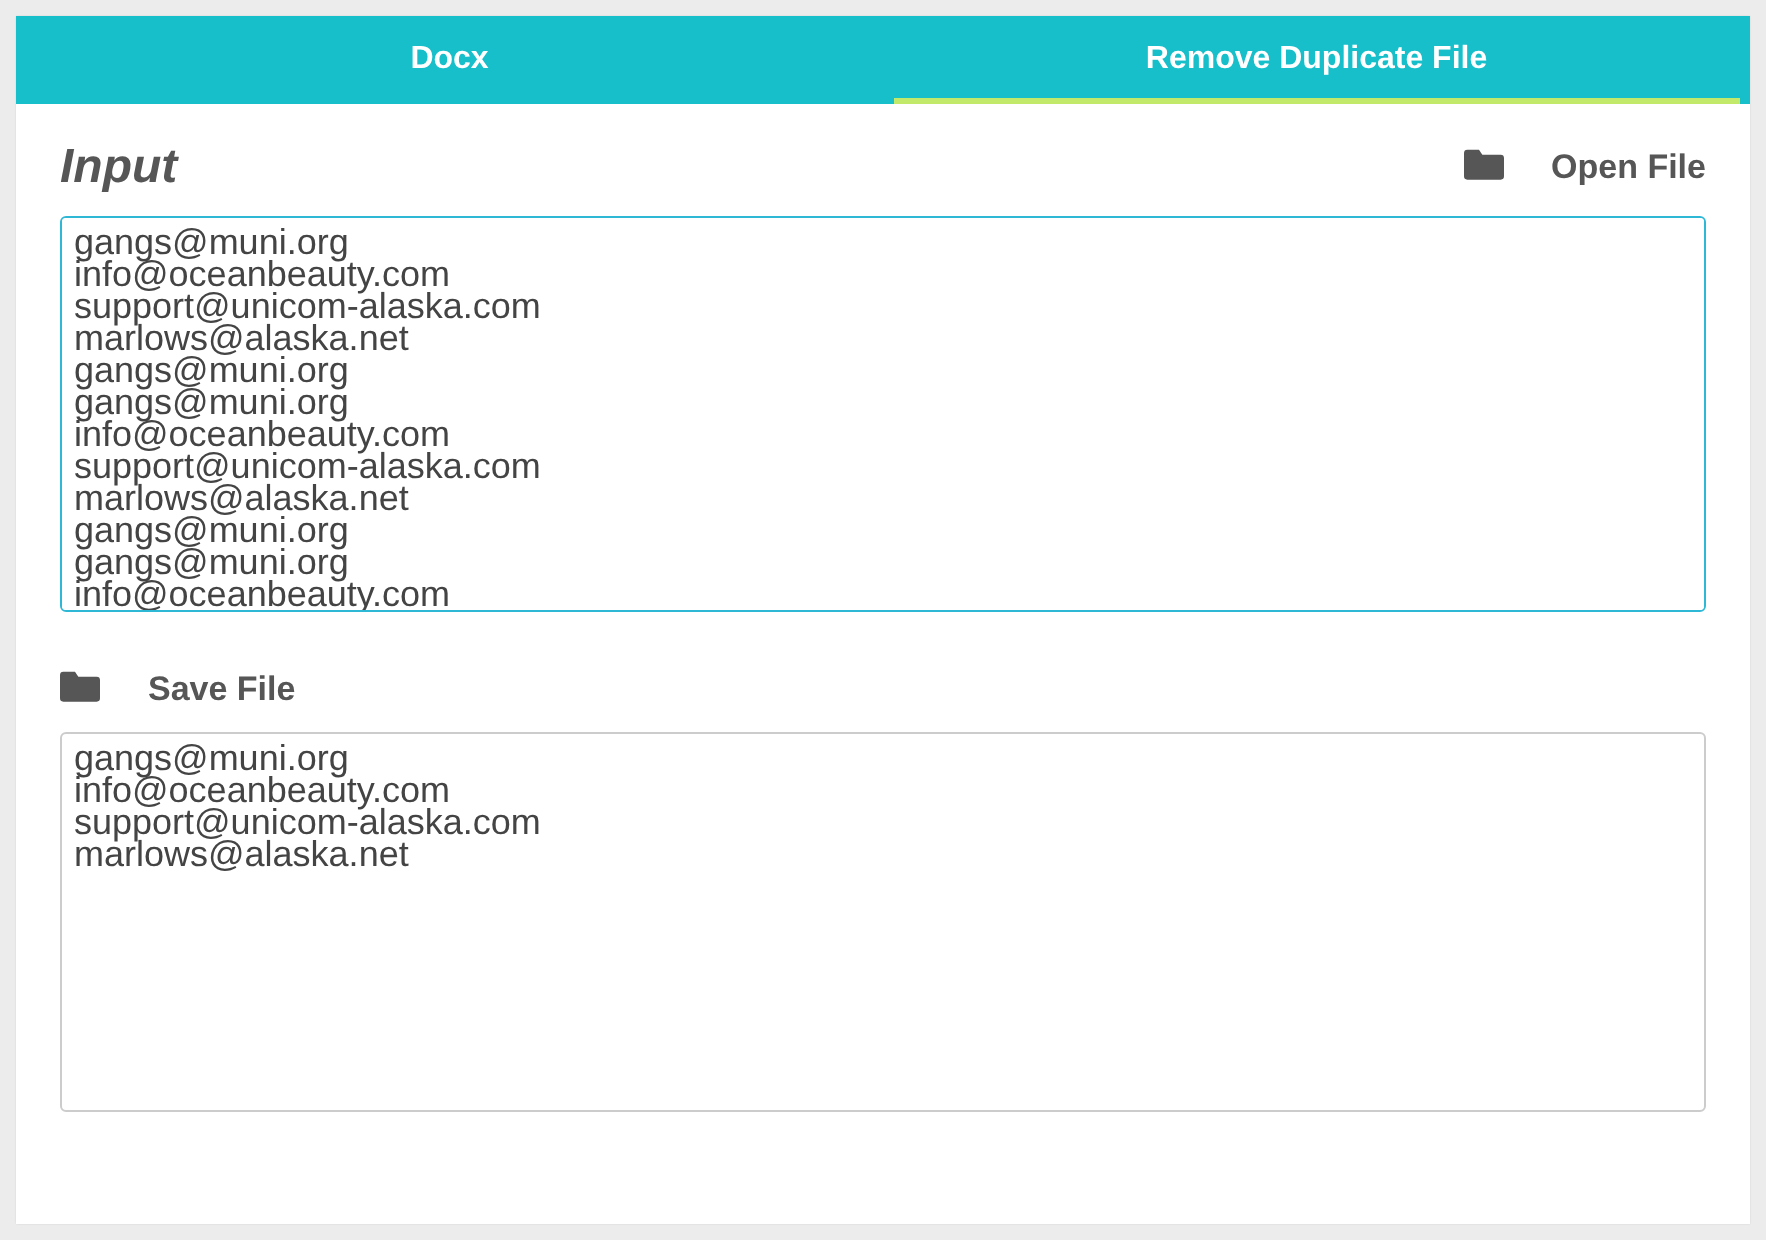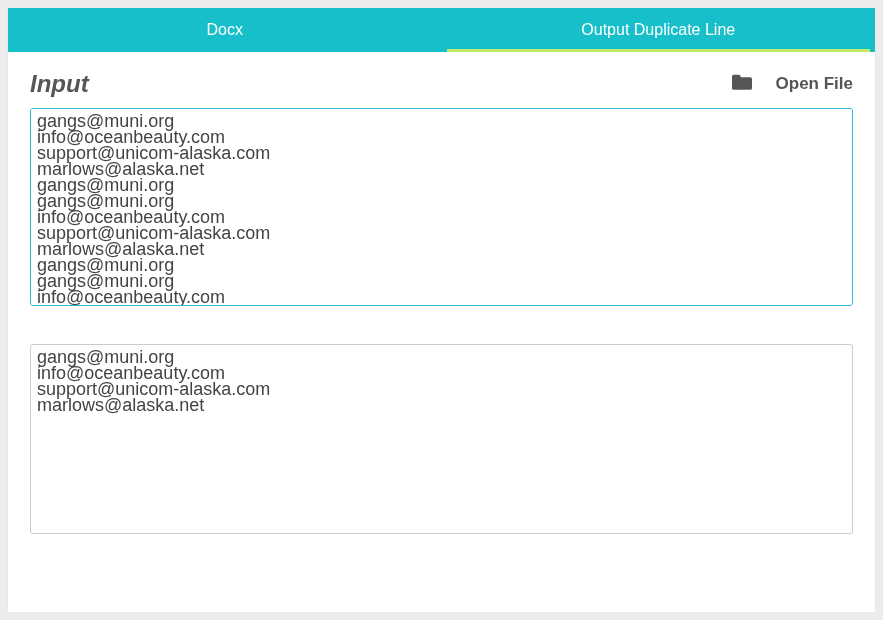--- a/index.html
+++ b/index.html
@@ -23,21 +23,21 @@
     height: 44px;
     background: #16bfca;
   }
   .tab {
     flex: 1;
     display: flex;
     align-items: center;
     justify-content: center;
     color: #fff;
     font-size: 16px;
-    font-weight: 400;
+    font-weight: 700;
     cursor: pointer;
     position: relative;
   }
   .tab.active::after {
     content: "";
     position: absolute;
     left: 5px;
     right: 5px;
     bottom: 0;
     height: 3px;
@@ -104,21 +104,21 @@
 </head>
 <body>
 
 <div class="card">
 
   <div class="tabs">
     <div class="tab">
       <span>Docx</span>
     </div>
     <div class="tab active">
-      <span>Output Duplicate Line</span>
+      <span>Remove Duplicate File</span>
     </div>
   </div>
 
   <div class="content">
 
     <div class="section-header">
       <div class="section-title">Input</div>
       <div class="file-action">
         <span>
           <svg viewBox="0 0 24 20">
@@ -138,20 +138,28 @@
 info@oceanbeauty.com
 support@unicom-alaska.com
 marlows@alaska.net
 gangs@muni.org
 gangs@muni.org
 info@oceanbeauty.com</textarea>
 
     <div class="gap"></div>
 
     <div class="section-header">
+      <div class="file-action">
+        <span>
+          <svg viewBox="0 0 24 20">
+              <path d="M2 2h7l2 3h11a2 2 0 0 1 2 2v11a2 2 0 0 1-2 2H2a2 2 0 0 1-2-2V4a2 2 0 0 1 2-2z"></path>
+            </svg>
+        </span>
+        <span>Save File</span>
+      </div>
     </div>
 
     <textarea class="output-area" spellcheck="false" readonly="" style="">gangs@muni.org
 info@oceanbeauty.com
 support@unicom-alaska.com
 marlows@alaska.net</textarea>
 
   </div>
 </div>
 

